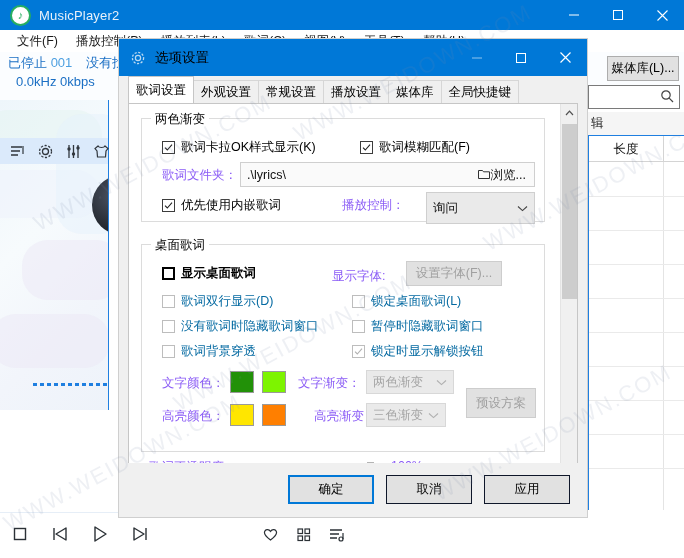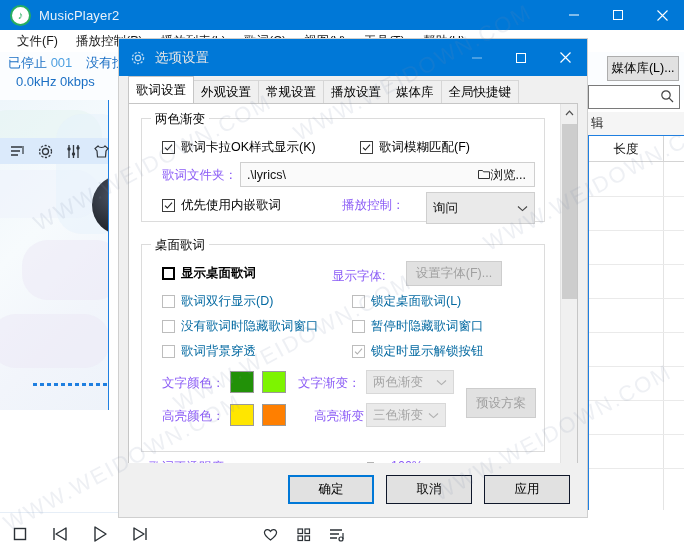--- a/index.html
+++ b/index.html
@@ -110,21 +110,21 @@
   .dialog{
     position:absolute;left:118px;top:38px;width:470px;height:480px;
     background:#f0f0f0;border:1px solid #cfcfcf;box-shadow:0 0 0 0 rgba(0,0,0,0);
     box-sizing:border-box;
   }
   .dlg-title{
     position:absolute;left:0;top:0;width:468px;height:37px;background:#0078d7;
     display:flex;align-items:center;color:#fff;
   }
   .dlg-gear{width:16px;height:16px;margin-left:11px;margin-right:9px;opacity:.85;}
-  .dlg-title-text{font-size:13.5px;color:#e5e5e5;}
+  .dlg-title-text{font-size:13.5px;color:#000000;}
   .dlg-winbtns{margin-left:auto;display:flex;height:37px;}
   .dlg-wb{width:44px;height:37px;display:flex;align-items:center;justify-content:center;color:#fff;}
   .dlg-wb.dim{color:#8fc4ee;}
 
   .tabstrip{
     position:absolute;left:0;top:37px;width:468px;height:27px;
     background:#f0f0f0;display:flex;align-items:flex-end;padding-left:9px;box-sizing:border-box;
   }
   .tab{
     height:23px;line-height:23px;padding:0 7px;font-size:12.5px;color:#000;

